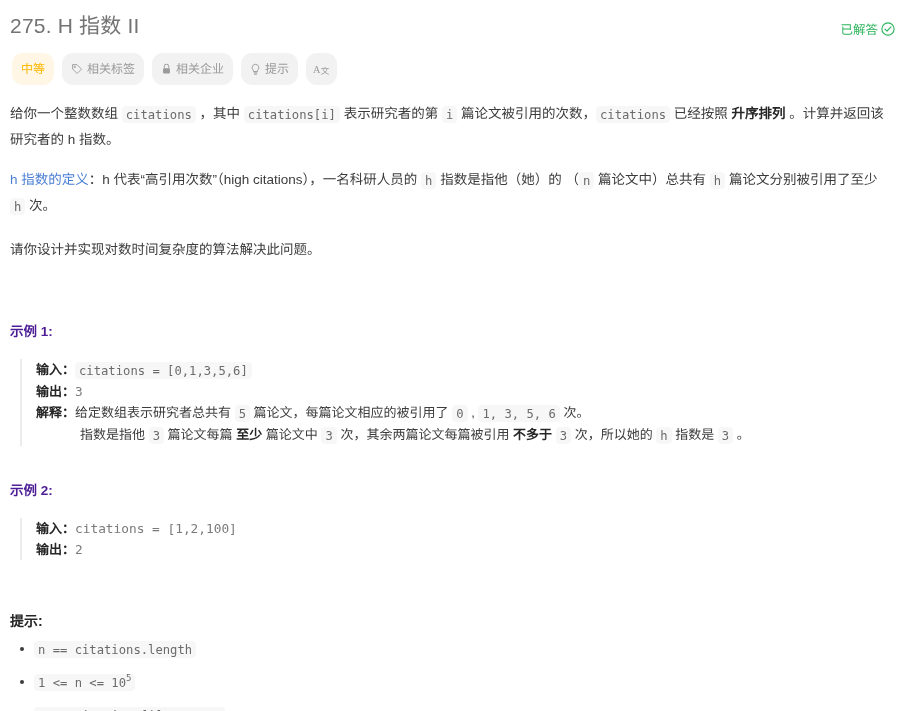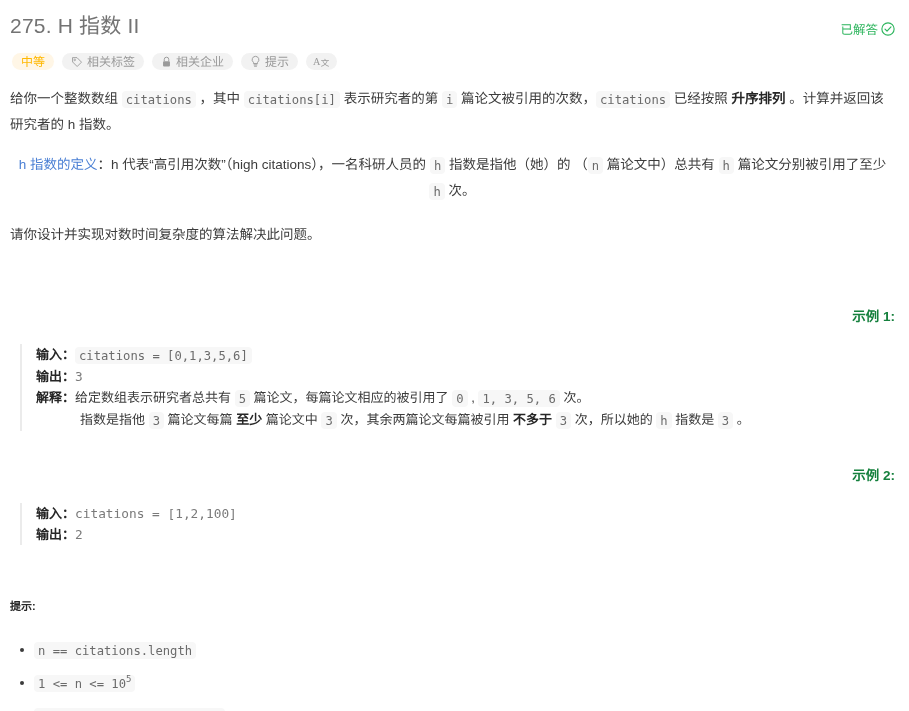--- a/index.html
+++ b/index.html
@@ -60,21 +60,21 @@
     display: flex;
     align-items: center;
     gap: 8px;
     margin-top: 13px;
     padding-left: 2px;
   }
   .pill {
     display: inline-flex;
     align-items: center;
     gap: 4px;
-    height: 17px;
+    height: 32px;
     padding: 0 9px;
     border-radius: 11px;
     background: #f2f2f2;
     color: #9a9a9a;
     font-size: 12px;
     line-height: 22px;
     cursor: pointer;
     user-select: none;
     white-space: nowrap;
   }
@@ -90,21 +90,21 @@
   
   .content {
     margin-top: 16px;
     font-size: 13.5px;
     line-height: 26px;
     color: #3c3c3c;
   }
   .content p {
     margin: 14px 0 14px 0;
   }
-  .para-gap { margin-bottom: 18px !important; text-align: center; }
+  .para-gap { margin-bottom: 18px !important; }
 
   code.chip {
     font-family: "DejaVu Sans Mono", "Liberation Mono", monospace;
     background: #f7f7f7;
     border-radius: 4px;
     padding: 1.5px 4px;
     font-size: 12.2px;
     color: #6b6b6b;
     white-space: nowrap;
   }
@@ -117,23 +117,22 @@
     color: #4a7fd4;
     text-decoration: none;
     cursor: pointer;
   }
   strong { font-weight: 700; color: #262626; }
 
   
   .example-title {
     font-size: 13.5px;
     font-weight: 700;
-    color: #15803d;
+    color: #4c1d95;
     margin: 0 0 14px 0;
-    text-align: right;
   }
   .example-block {
     border-left: 2px solid #ebebeb;
     padding: 0 0 0 14px;
     margin: 0 0 6px 10px;
     font-size: 13px;
     line-height: 21px;
     color: #3c3c3c;
   }
   .example-block .line { white-space: pre-wrap; }
@@ -143,24 +142,24 @@
     font-size: 12.8px;
     color: #7a7a7a;
   }
   .ex-indent { display: inline-block; width: 44px; }
 
   .spacer-lg { height: 42px; }
   .spacer-md { height: 26px; }
 
   
   .hint-title {
-    font-size: 11px;
+    font-size: 14px;
     font-weight: 700;
     color: #262626;
-    margin: 0 0 20px 0;
+    margin: 0 0 4px 0;
   }
   ul.constraints {
     margin: 0;
     padding: 0 0 0 24px;
     list-style: none;
   }
   ul.constraints li {
     position: relative;
     font-size: 13.5px;
     line-height: 22px;

